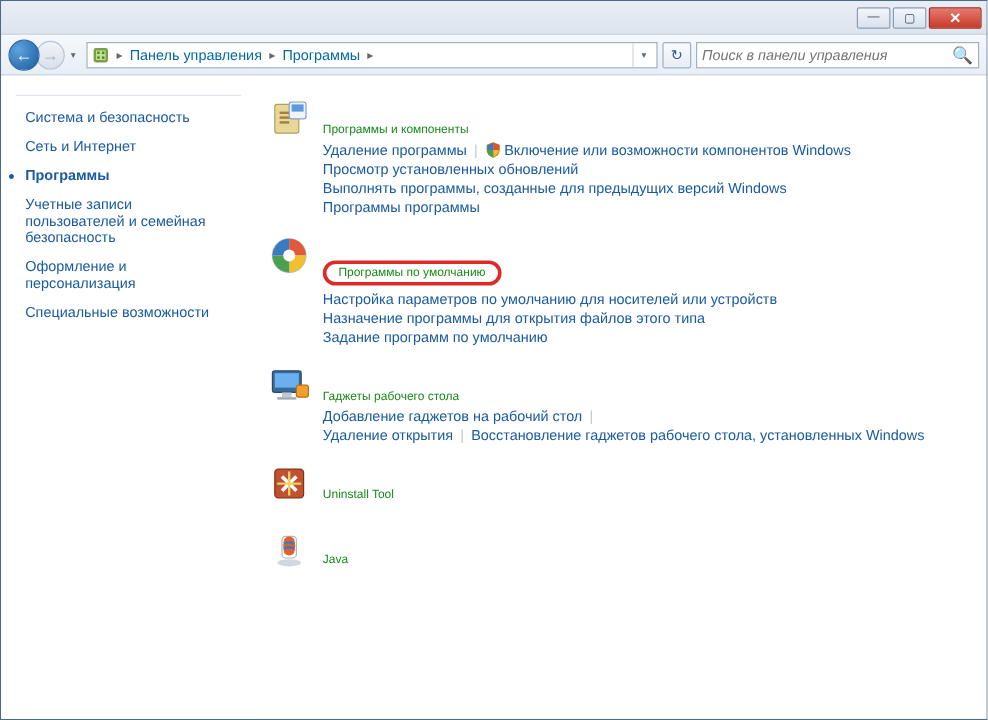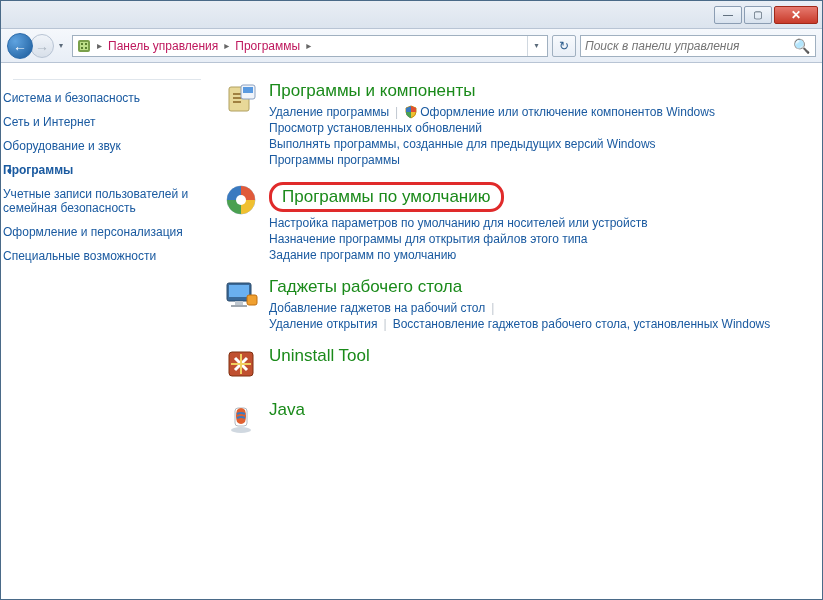--- a/index.html
+++ b/index.html
@@ -10,39 +10,39 @@
 .win-btn.close { width: 44px; background: linear-gradient(to bottom, #e67a6f, #c83a2a); color: #fff; border-color: #a02818; font-size: 12px; font-weight: bold; }
 .navbar { height: 34px; background: linear-gradient(to bottom, #f5f8fc, #e8eef6); border-bottom: 1px solid #b8c4d4; display: flex; align-items: center; padding: 0 6px; gap: 4px; }
 .nav-back { display: flex; align-items: center; }
 .nav-circle { width: 26px; height: 26px; border-radius: 50%; display: flex; align-items: center; justify-content: center; }
 .nav-circle.back { background: radial-gradient(circle at 30% 30%, #5fa3e0, #1a5a9a); color: #fff; font-size: 14px; cursor: pointer; border: 1px solid #2a6aaa; margin-right:-3px; z-index:1;}
 .nav-circle.fwd { background: linear-gradient(to bottom, #f0f4f9, #d8e0ea); color: #aab4c0; font-size: 14px; border: 1px solid #b8c4d4; width:24px; height:24px;}
 .nav-dropdown-arrow { width:14px; height:18px; display:flex; align-items:center; justify-content:center; color:#5a6a7a; font-size:8px; cursor:pointer; }
 .address-bar { flex: 1; height: 22px; background: #fff; border: 1px solid #a0b0c0; display: flex; align-items: center; padding: 0 2px; }
 .addr-icon { width: 18px; height: 16px; display: flex; align-items: center; justify-content: center; font-size: 12px; color:#5a7a3a;}
 .addr-sep { color: #666; padding: 0 4px; font-size: 10px; }
-.addr-seg { color: #be185d; cursor: pointer; padding: 1px 2px; }
+.addr-seg { color: #0369a1; cursor: pointer; padding: 1px 2px; }
 .addr-fill { flex: 1; }
 .addr-drop { width: 18px; height: 20px; border-left: 1px solid #d0d8e0; display:flex; align-items:center; justify-content:center; color:#5a6a7a; font-size:8px; cursor:pointer; }
 .refresh-btn { width: 24px; height: 22px; border: 1px solid #a0b0c0; background: linear-gradient(to bottom,#f8fafd,#e8eef6); display:flex; align-items:center; justify-content:center; cursor:pointer; font-size:12px; color:#2a5a8a; border-radius:2px; }
 .search-bar { width: 236px; height: 22px; background: #fff; border: 1px solid #a0b0c0; display: flex; align-items: center; padding: 0 4px; gap: 28px; }
 .search-bar input { flex: 1; border: none; outline: none; font-style: italic; color: #888; font-size: 12px; font-family: inherit; }
 .search-icon { color: #5a8ac0; font-size: 14px; cursor: pointer; }
 .body { flex: 1; display: flex; background: #fff; overflow:hidden; }
 .sidebar { width: 212px; background: #fff; padding: 10px 0; }
 .sidebar-home { padding: 6px 18px; color: #1a5aa0; cursor: pointer; line-height: 1.3; }
 .sidebar-sep { height: 1px; background: #e0e6ec; margin: 6px 12px; }
-.sidebar-item { padding: 5px 2px; color: #1a5aa0; cursor: pointer; }
+.sidebar-item { padding: 5px 20px; color: #1a5aa0; cursor: pointer; }
 .sidebar-item.active { font-weight: bold; color: #1a5aa0; position: relative; }
 .sidebar-item.active::before { content: "•"; position: absolute; left: 6px; color: #1a5aa0; font-size: 14px; }
 .content { flex: 1; padding: 18px 20px 18px 8px; overflow-y: auto; }
 .section { display: flex; margin-bottom: 14px; }
 .section-icon { width: 40px; height: 40px; margin-right: 8px; flex-shrink: 0; display:flex; align-items:flex-start; justify-content:center; }
 .section-body { flex: 1; }
-.section-title { color: #1a8a1a; font-size: 17px; margin-bottom: 3px; cursor: pointer; }
+.section-title { color: #1a8a1a; font-size: 10px; margin-bottom: 3px; cursor: pointer; margin-top: 22px; }
 .section-title.highlighted { border: 3px solid #e02a2a; border-radius: 14px; padding: 2px 10px; display: inline-block; }
 .links-row { display: flex; flex-wrap: wrap; align-items: center; }
 .link { color: #1a5aa0; cursor: pointer; padding: 1px 0; margin-right: 4px; }
 .link-sep { color: #c0c8d0; margin: 0 6px 0 2px; }
 .shield-icon { width: 14px; height: 14px; display: inline-block; vertical-align: middle; margin-right: 2px; }
 </style>
 </head>
 <body>
 
 <div class="window">
@@ -86,21 +86,20 @@
       <span class="search-icon">🔍</span>
     </div>
   </div>
 
   <div class="body">
     <div class="sidebar">
       <div class="sidebar-sep"></div>
       <div id="sidebar-list">
           <div class="sidebar-item">Система и безопасность</div>
           <div class="sidebar-item">Сеть и Интернет</div>
-          <div class="sidebar-item">Оборудование и звук</div>
           <div class="sidebar-item active">Программы</div>
           <div class="sidebar-item">Учетные записи пользователей и семейная безопасность</div>
           <div class="sidebar-item">Оформление и персонализация</div>
           <div class="sidebar-item">Специальные возможности</div>
         </div>
     </div>
     <div class="content" id="content-pane">
         <div class="section">
           <div class="section-icon">
             <svg width="36" height="36" viewBox="0 0 36 36">
@@ -116,21 +115,21 @@
             <div class="section-title">Программы и компоненты</div>
             <div class="links-row">
               <span class="link">Удаление программы</span>
               <span class="link-sep">|</span>
               <span class="shield-icon"><svg width="14" height="14" viewBox="0 0 14 14">
                   <path d="M7 1 L12 3 L12 7 Q12 11 7 13 Q2 11 2 7 L2 3 Z" fill="#f0c030" stroke="#c09010"></path>
                   <path d="M7 1 L7 13 Q2 11 2 7 L2 3 Z" fill="#3a7ac0"></path>
                   <path d="M7 1 L12 3 L12 7 L7 7 Z" fill="#e05030"></path>
                   <path d="M2 7 L7 7 L7 13 Q2 11 2 7" fill="#4aa050"></path>
                 </svg></span>
-              <span class="link">Оформление или отключение компонентов Windows</span>
+              <span class="link">Включение или возможности компонентов Windows</span>
               <div style="flex-basis: 100%; height: 0px;"></div>
               <span class="link">Просмотр установленных обновлений</span>
               <div style="flex-basis: 100%; height: 0px;"></div>
               <span class="link">Выполнять программы, созданные для предыдущих версий Windows</span>
               <div style="flex-basis: 100%; height: 0px;"></div>
               <span class="link">Программы программы</span>
             </div>
           </div>
         </div>
         <div class="section">

